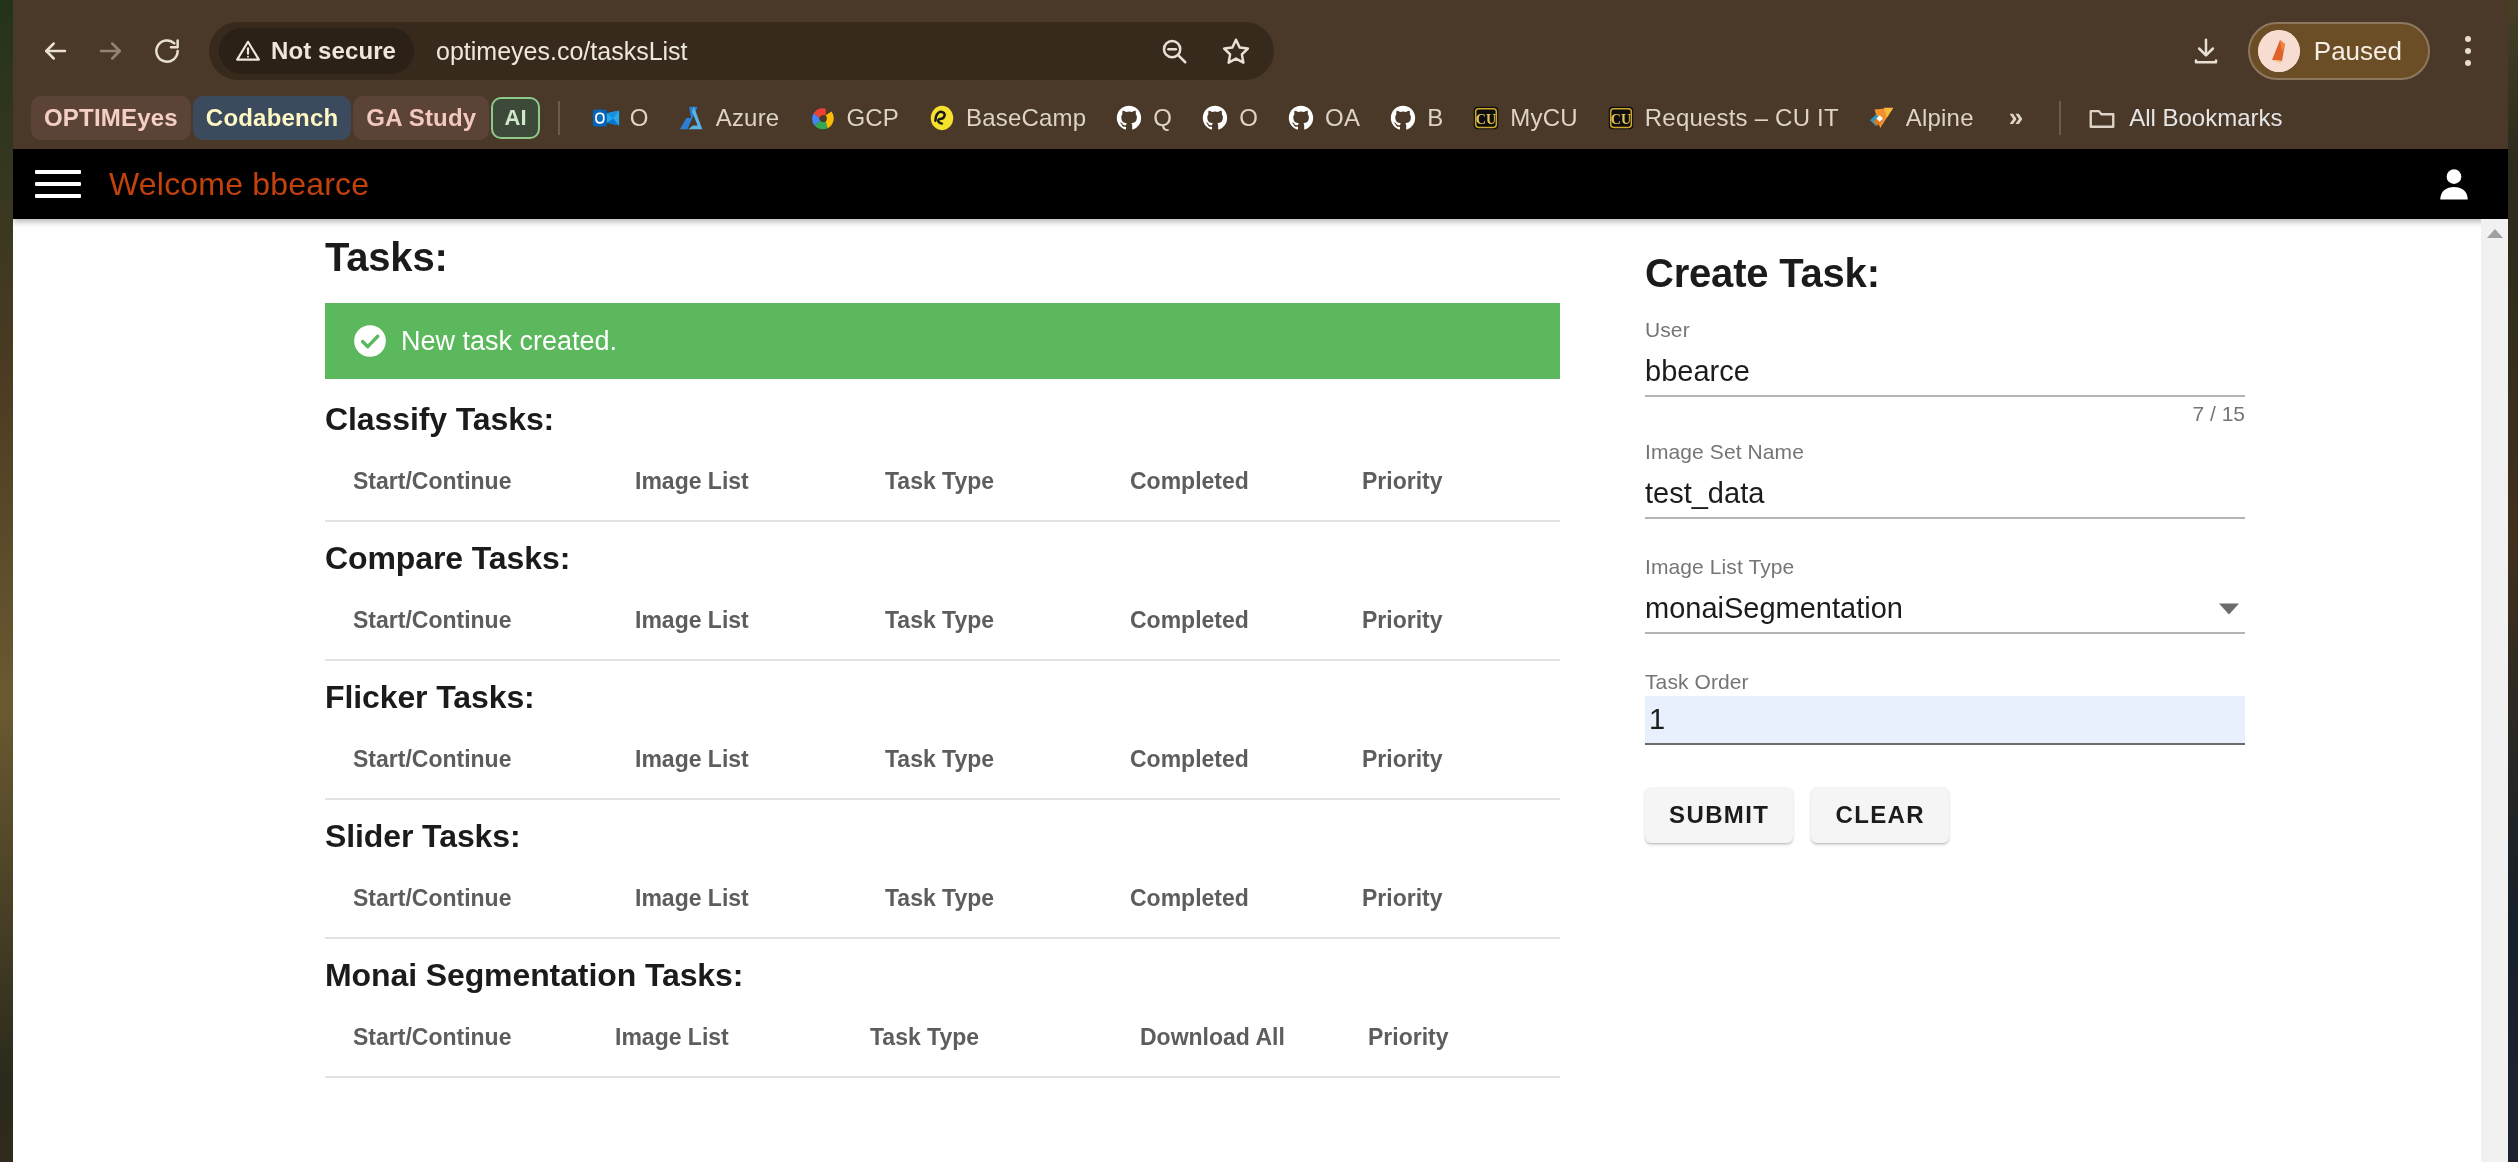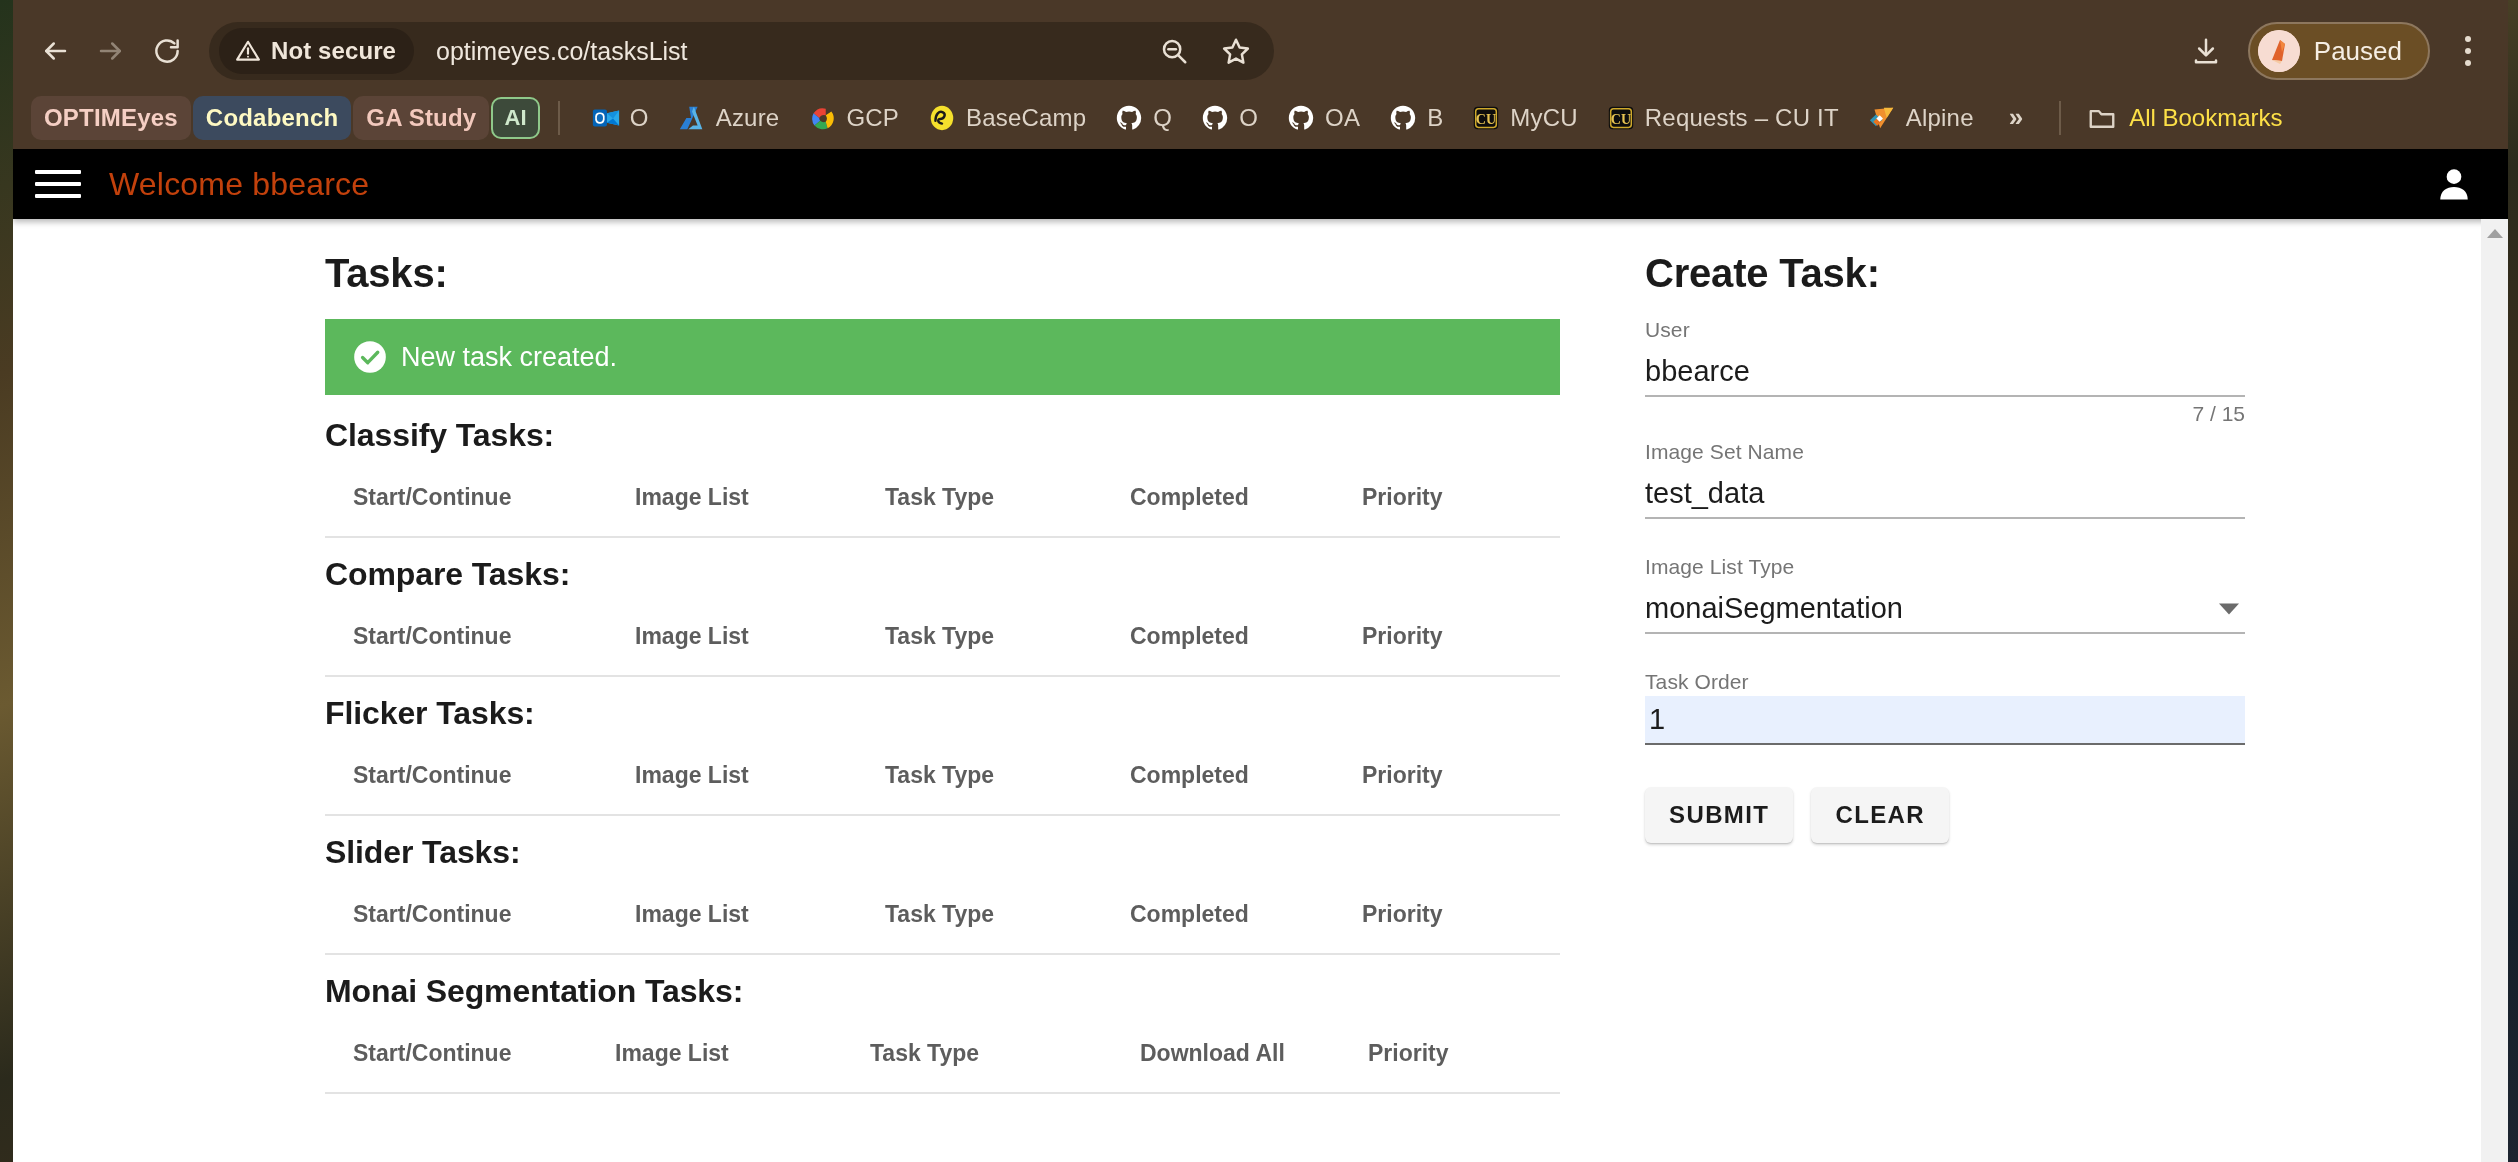--- a/index.html
+++ b/index.html
@@ -130,21 +130,21 @@
   .bm-sep {
     width: 2px; height: 34px; background: #6d5b49;
     margin: 0 16px; flex: 0 0 auto;
   }
   .bm-icon { width: 30px; height: 30px; flex: 0 0 auto; display: block; }
   #overflow-chevrons {
     color: #ddd3c7; font-size: 26px; padding: 0 20px;
     flex: 0 0 auto; letter-spacing: -2px; font-weight: 700;
   }
   #all-bookmarks { display: flex; align-items: center; gap: 12px; flex: 0 0 auto; padding: 0 8px; }
-  #all-bookmarks .lbl { font-size: 24px; color: #fde047; }
+  #all-bookmarks .lbl { font-size: 24px; color: #e5e5e5; }
 
   
   #viewport {
     position: relative;
     height: 1013px;
     background: #ffffff;
     overflow: hidden;
   }
 
   
@@ -174,21 +174,21 @@
     overflow: hidden;
   }
   #content {
     position: relative;
     display: flex;
     padding: 0;
   }
   #left-col {
     width: 1260px;
     margin-left: 312px;
-    padding-top: 32px;
+    padding-top: 16px;
   }
   #right-col {
     margin-left: 60px;
     width: 600px;
     padding-top: 32px;
   }
 
   h1.page-title {
     font-size: 40px; font-weight: 700; color: #1b1b1b;
     letter-spacing: -.2px;

